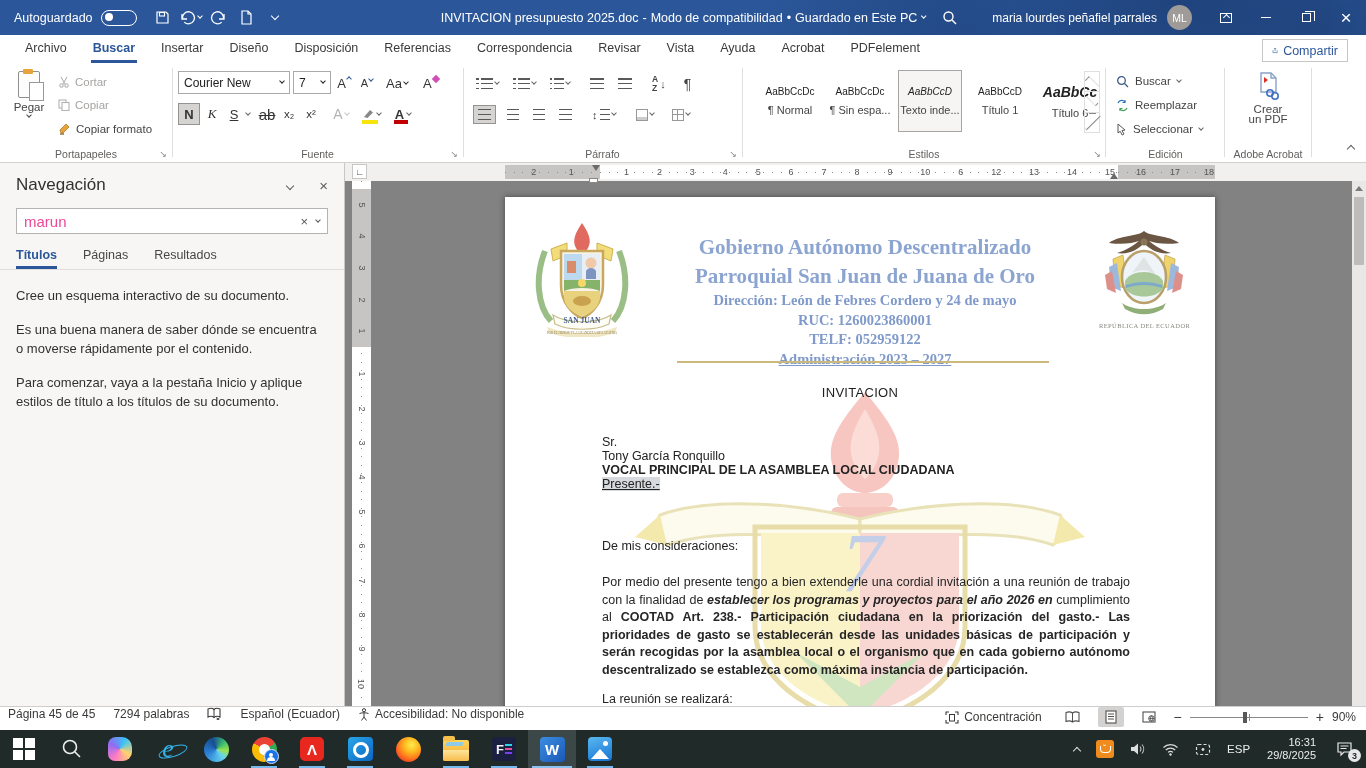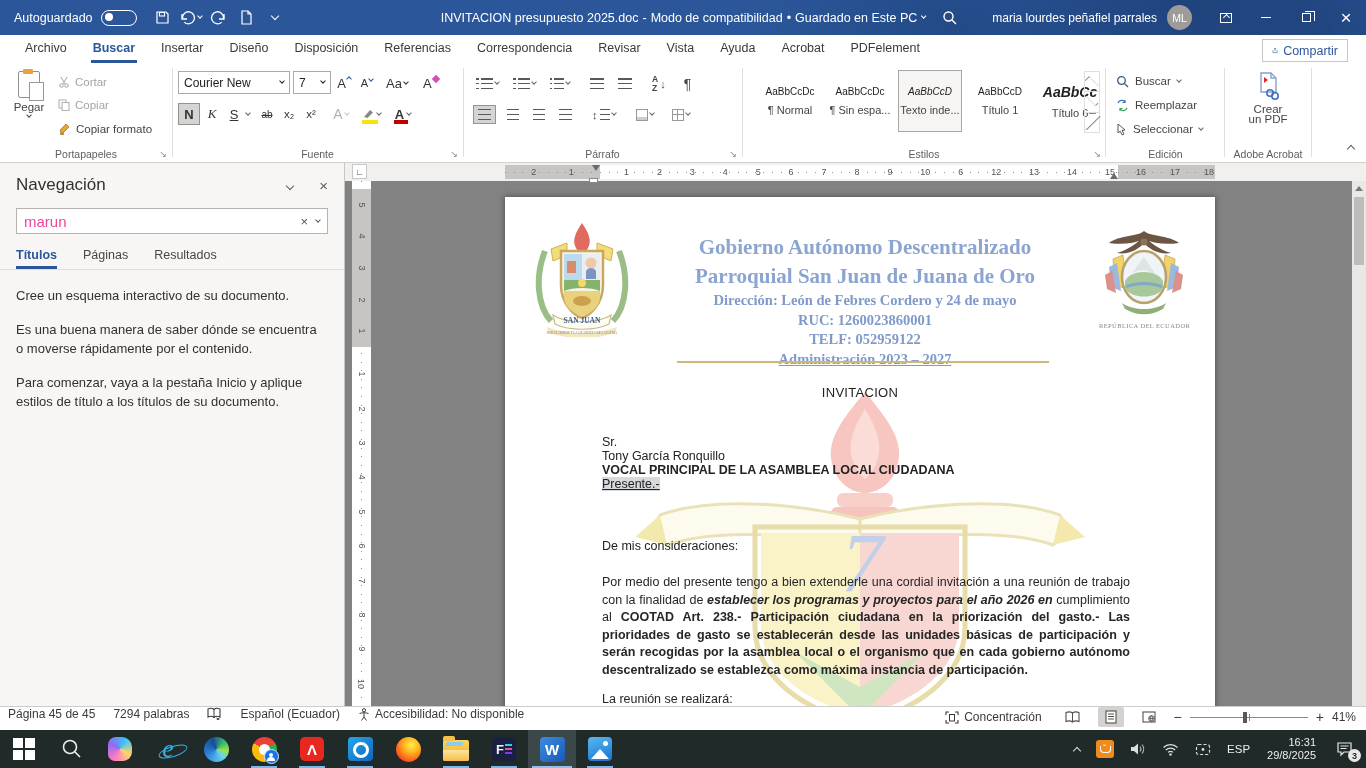--- a/index.html
+++ b/index.html
@@ -381,21 +381,21 @@
         <span class="fbtn" style="margin-left:10px">
             <span>A</span>
             <i style="width:6px;height:6px;background:#d24fb8;transform:rotate(45deg);margin-left:1px;margin-top:-8px"></i>
           </span>
       </div>
       <div class="frow2">
         <span class="fbtn boxed" style="font-weight:bold;width:22px">N</span>
         <span class="fbtn" style="font-style:italic;font-family:'Liberation Serif',serif;width:18px">K</span>
         <span class="fbtn" style="text-decoration:underline;width:16px">S</span>
         <span class="chv sm" style="color:#666"></span>
-        <span class="fbtn" style="text-decoration:line-through;font-size:10px;margin-left:5px">ab</span>
+        <span class="fbtn" style="text-decoration:line-through;font-size:15px;margin-left:5px">ab</span>
         <span class="fbtn" style="font-size:11.5px">x₂</span>
         <span class="fbtn" style="font-size:11.5px">x²</span>
         <span class="fbtn gr" style="margin-left:8px;font-size:14px">
             <span>A</span>
             <span class="chv sm" style="margin-left:2px;color:#c8c6c4"></span>
           </span>
         <span class="fbtn" style="margin-left:6px;width:24px">
           <svg width="13" height="11" viewBox="0 0 13 11">
               <path d="M2 8L8 1l3 2.5L5.5 9z" fill="#8a8886"></path>
             </svg>
@@ -808,21 +808,21 @@
             <path d="M6.7 7.5h5.6M9.5 4.7c1.4 1.8 1.4 3.8 0 5.6c-1.4-1.8-1.4-3.8 0-5.6" fill="none" stroke="#50504e" stroke-width=".8"></path>
           </svg>
       </span>
       <div id="zoomctl">
         <span class="zbtn">−</span>
         <span id="zoom-track">
             <span id="zoom-notch"></span>
             <span id="zoom-thumb"></span>
           </span>
         <span class="zbtn">+</span>
-        <span>41%</span>
+        <span>90%</span>
       </div>
     </div>
   </div>
 
   <div id="taskbar">
     <span class="tslot">
         <span class="win">
           <i></i>
           <i></i>
           <i></i>

